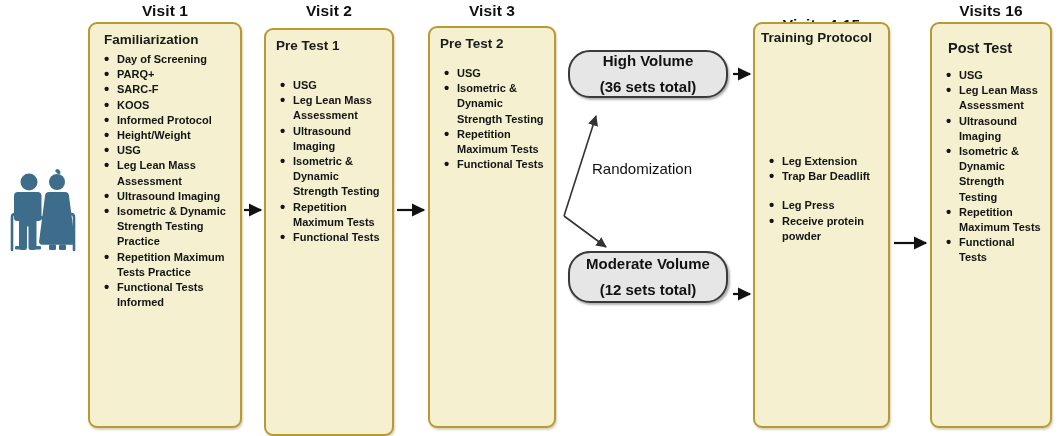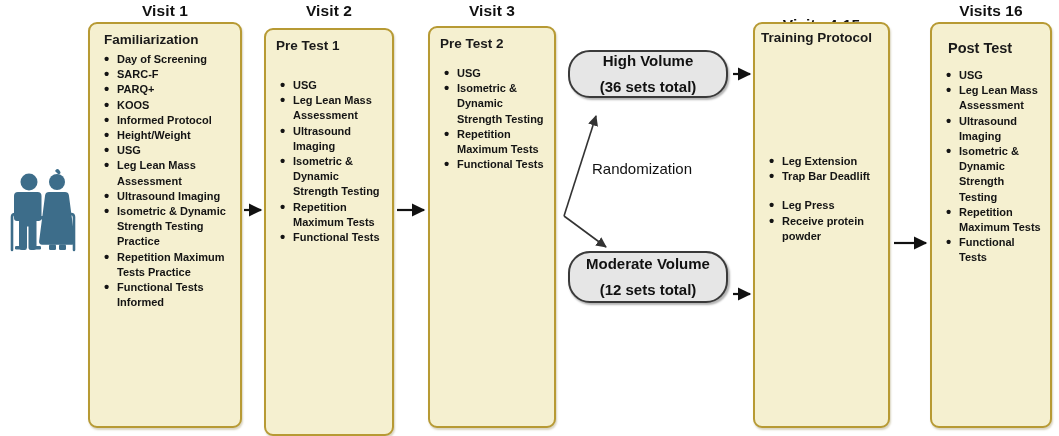--- a/index.html
+++ b/index.html
@@ -107,22 +107,22 @@
   <div class="col-header" style="left:88px;top:2px;width:154px;">Visit 1</div>
   <div class="col-header" style="left:264px;top:2px;width:130px;">Visit 2</div>
   <div class="col-header" style="left:428px;top:2px;width:128px;">Visit 3</div>
   <div class="col-header" style="left:753px;top:16px;width:137px;">Visits 4-15</div>
   <div class="col-header" style="left:930px;top:2px;width:122px;">Visits 16</div>
 
   <div class="card" style="left:88px;top:22px;width:154px;height:406px;">
     <div class="card-title indent">Familiarization</div>
     <ul>
       <li>Day of Screening</li>
+      <li>PARQ+</li>
       <li>SARC-F</li>
-      <li>PARQ+</li>
       <li>KOOS</li>
       <li>Informed Protocol</li>
       <li>Height/Weight</li>
       <li>USG</li>
       <li>Leg Lean Mass Assessment</li>
       <li>Ultrasound Imaging</li>
       <li>Isometric &amp; Dynamic Strength Testing Practice</li>
       <li>Repetition Maximum Tests Practice</li>
       <li>Functional Tests Informed</li>
     </ul>

